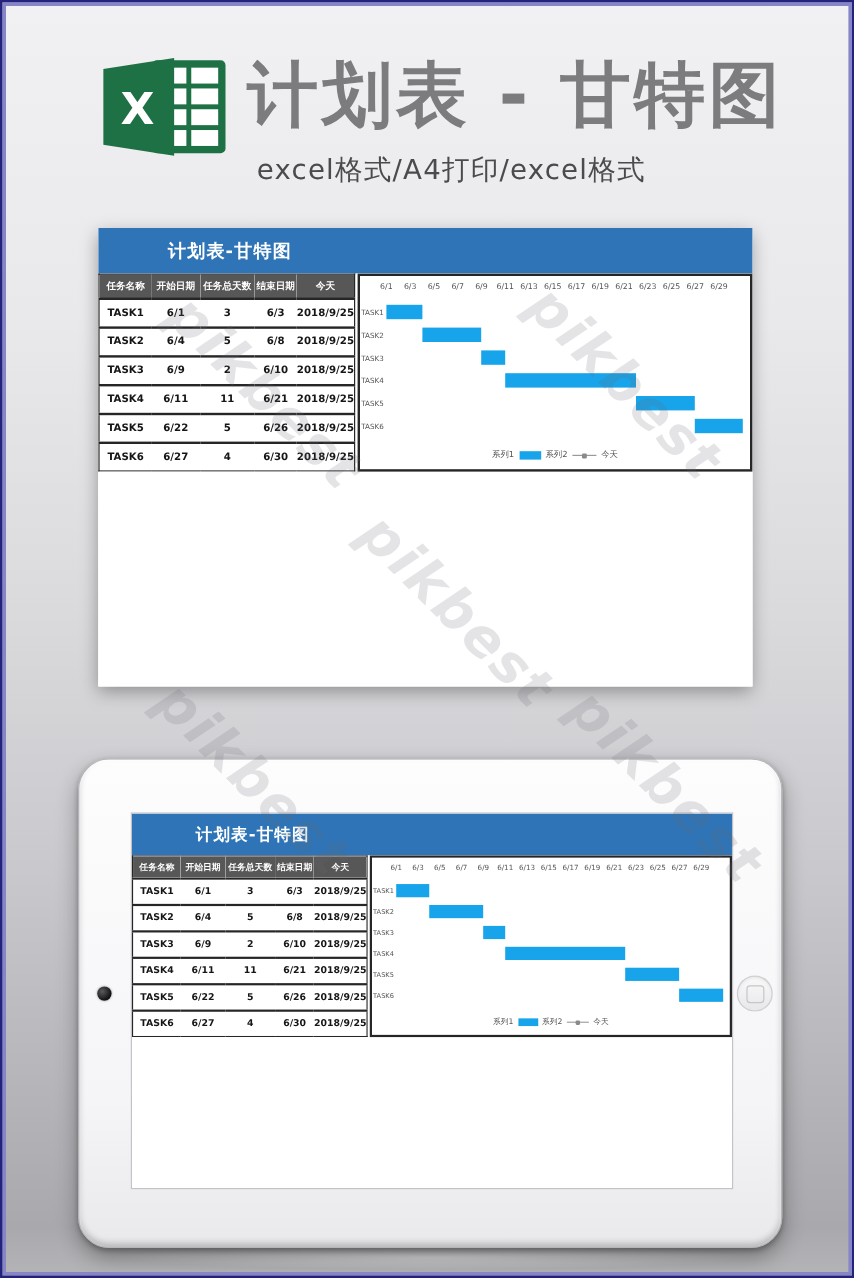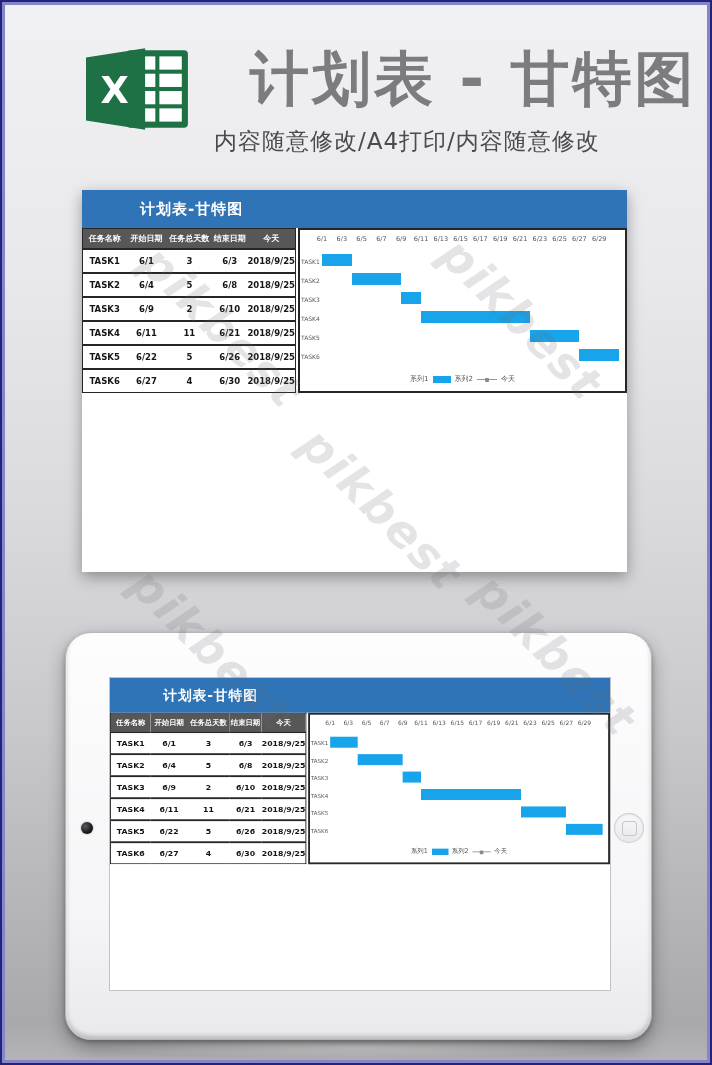--- a/index.html
+++ b/index.html
@@ -13,21 +13,21 @@
   
   .image-border{
     position:absolute;inset:0;z-index:60;pointer-events:none;
     border:2px solid #23237E;
     box-shadow:inset 0 0 0 3px #8585C8;
   }
   
   .hero-logo{position:absolute;left:86px;top:46px;width:106px;height:86px;z-index:2;}
   .hero-title{
     position:absolute;left:206px;top:40px;z-index:2;
-    font-size:59px;font-weight:bold;color:#7C7C7E;letter-spacing:3px;white-space:nowrap;margin-left:44px;
+    font-size:59px;font-weight:bold;color:#7C7C7E;letter-spacing:3px;white-space:nowrap;
   }
   .hero-subtitle{
     position:absolute;left:214px;top:126px;z-index:2;
     font-size:23px;color:#4B4B4D;letter-spacing:1px;white-space:nowrap;
   }
   
   .panel-main{
     position:absolute;left:82px;top:190px;width:545px;height:382px;z-index:1;
     background:#fff;box-shadow:0 5px 14px rgba(0,0,0,0.35);
   }
@@ -134,21 +134,21 @@
     <rect x="72" y="27" width="22" height="13" fill="#ffffff"></rect>
     <rect x="48" y="44" width="20" height="13" fill="#ffffff"></rect>
     <rect x="72" y="44" width="22" height="13" fill="#ffffff"></rect>
     <rect x="48" y="61" width="20" height="13" fill="#ffffff"></rect>
     <rect x="72" y="61" width="22" height="13" fill="#ffffff"></rect>
     <polygon points="0,11 58,2 58,82 0,73" fill="#1E7145"></polygon>
     <text x="28" y="56" font-size="36" font-weight="bold" fill="#ffffff" text-anchor="middle">X</text>
   </svg>
 </div>
 <div class="hero-title">计划表 - 甘特图</div>
-<div class="hero-subtitle">内容随意修改/A4打印/内容随意修改</div>
+<div class="hero-subtitle">excel格式/A4打印/excel格式</div>
 
 <div class="panel-main">
   <div class="sheet" id="sheet-main">
     <div class="sheet-titlebar">
       <span>计划表-甘特图</span>
     </div>
     <div class="sheet-body">
       <table class="task-table">
         <thead>
           <tr>

